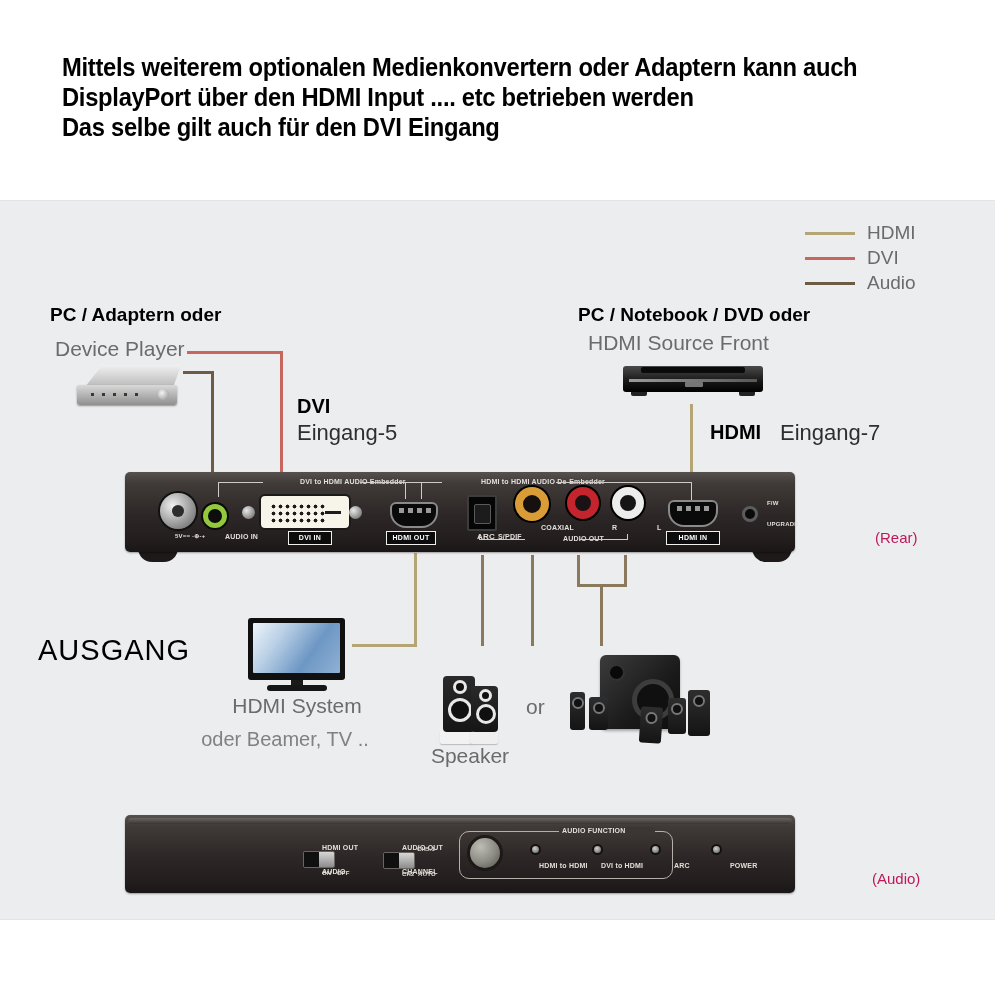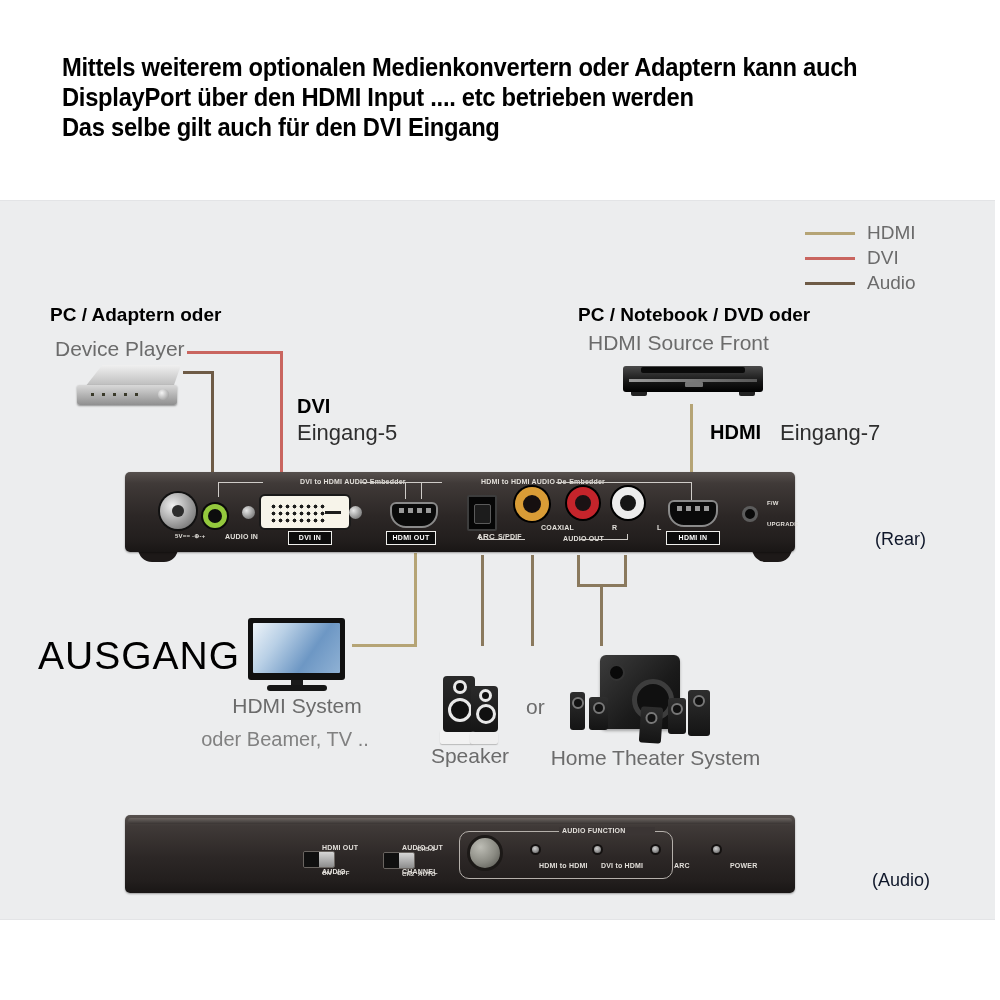--- a/index.html
+++ b/index.html
@@ -18,21 +18,21 @@
   .legend-line.hdmi{background:#b5a475;}
   .legend-line.dvi{background:#c9655f;}
   .legend-line.audio{background:#6e5b46;}
   .legend-label{font-size:19px;color:#6b6b6b;}
   
   .src-title{font-size:19px;font-weight:bold;color:#000;}
   .src-sub{font-size:21px;color:#6b6b6b;}
   .conn-bold{font-size:20px;font-weight:bold;color:#000;}
   .conn-reg{font-size:22px;color:#2e2e2e;}
   .gray-label{font-size:21px;color:#6b6b6b;}
-  .view-label{font-size:18px;color:#0f172a;}
+  .view-label{font-size:15px;color:#be185d;}
   
   .cable{position:absolute;}
   .c-dvi{background:#c9655f;}
   .c-hdmi{background:#b5a475;}
   .c-audio{background:#6e5b46;}
   .c-audio2{background:#8a795d;}
   
   .panel{background:linear-gradient(180deg,#57514e 0%,#403a38 14%,#2c2726 55%,#221e1d 85%,#191615 100%);
          border-radius:5px;box-shadow:0 1px 2px rgba(0,0,0,.35);}
   .panel-topline{background:linear-gradient(180deg,#6a6460,#3a3533);}
@@ -206,21 +206,21 @@
 
   <div class="abs tinytxt" style="left:728px;top:486px;width:44px;font-size:6px;line-height:7px;">
     <div>F/W</div>
     <div>UPGRADE</div>
   </div>
   <div class="abs" style="left:742px;top:506px;width:16px;height:16px;border-radius:50%;background:#0a0a0a;
        border:3px solid #5c5c5c;box-sizing:border-box;"></div>
 
   <div class="abs view-label" style="left:875px;top:529px;">(Rear)</div>
 
-  <div class="abs" style="left:38px;top:634px;font-size:39px;color:#000;letter-spacing:1px;">AUSGANG</div>
+  <div class="abs" style="left:38px;top:634px;font-size:29px;color:#000;letter-spacing:1px;">AUSGANG</div>
 
   <div class="abs tv-frame" style="left:248px;top:618px;width:97px;height:62px;">
     <div class="tv-screen"></div>
   </div>
   <div class="abs" style="left:291px;top:680px;width:12px;height:6px;background:#1a1a1a;"></div>
   <div class="abs" style="left:267px;top:685px;width:60px;height:6px;background:#161616;border-radius:3px;"></div>
   <div class="abs gray-label" style="left:227px;top:694px;width:140px;text-align:center;">HDMI System</div>
   <div class="abs" style="left:180px;top:728px;width:210px;text-align:center;font-size:20px;color:#818181;">oder Beamer, TV ..</div>
 
   <div class="abs" style="left:433px;top:672px;width:72px;height:74px;">
@@ -255,21 +255,20 @@
     <div class="abs sat" style="left:75px;top:52px;width:22px;height:36px;transform:rotate(4deg);">
         <i></i>
       </div>
     <div class="abs sat" style="left:103px;top:43px;width:18px;height:36px;">
         <i></i>
       </div>
     <div class="abs sat" style="left:123px;top:35px;width:22px;height:46px;">
         <i></i>
       </div>
   </div>
-  <div class="abs gray-label" style="left:548px;top:746px;width:215px;text-align:center;">Home Theater System</div>
 
   <div class="abs panel" style="left:125px;top:815px;width:670px;height:78px;"></div>
   <div class="abs panel-topline" style="left:128px;top:818px;width:664px;height:6px;border-radius:3px;"></div>
 
   <div class="abs tinytxt" style="left:283px;top:828px;width:70px;">
     <div>HDMI OUT</div>
     <div>AUDIO</div>
   </div>
   <div class="abs switch" style="left:303px;top:851px;width:30px;height:15px;">
     <span class="k1"></span>

